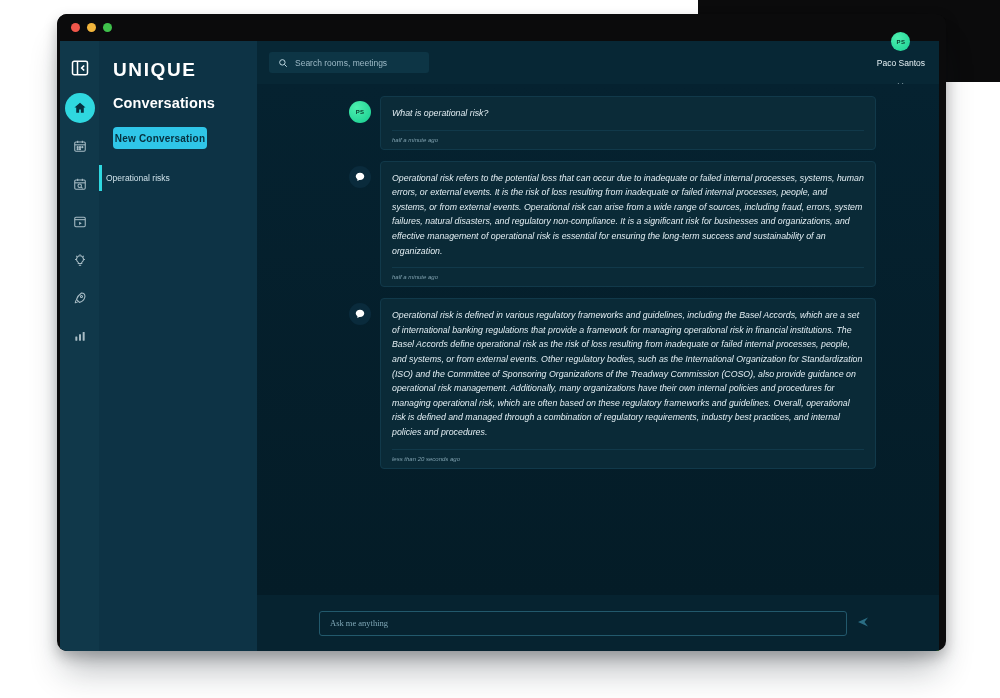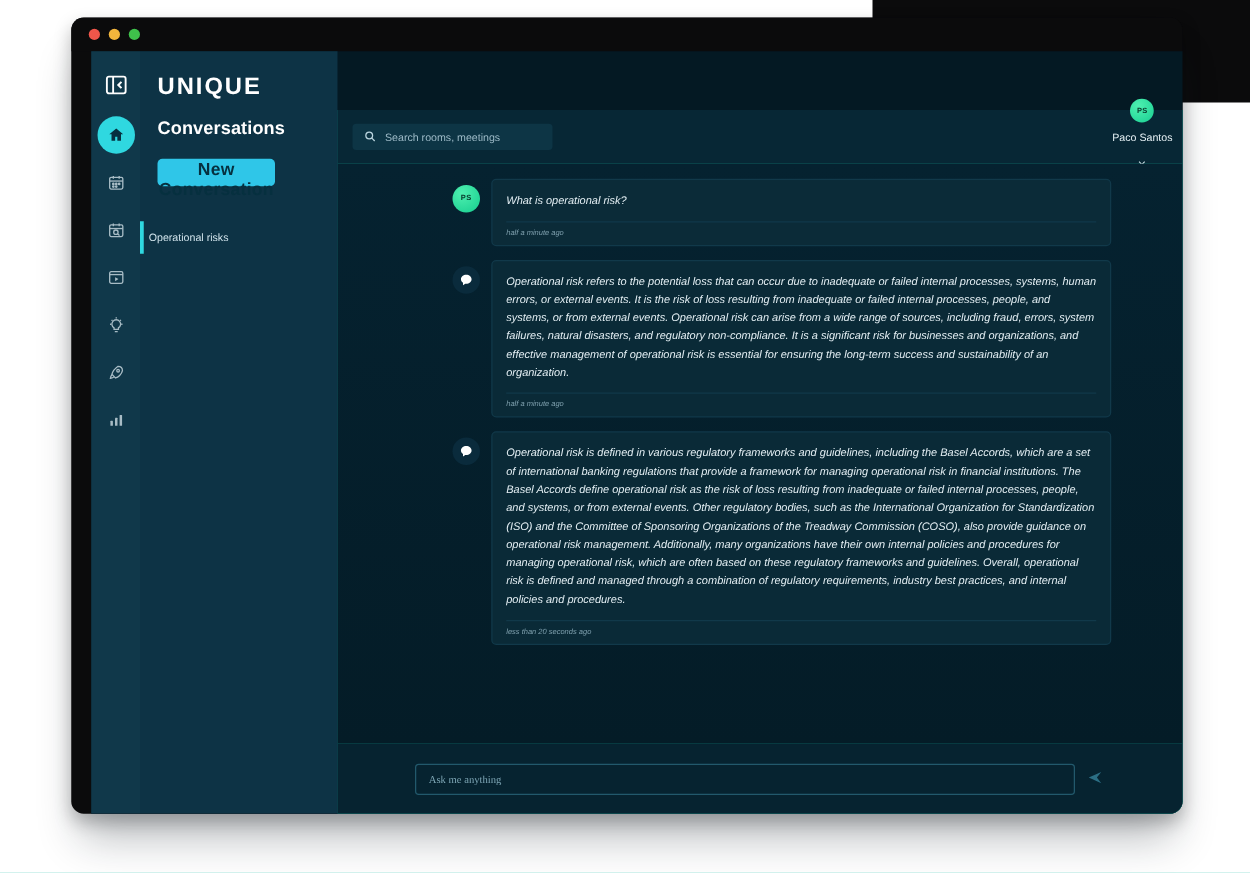--- a/index.html
+++ b/index.html
@@ -25,21 +25,21 @@
     box-shadow: 0 26px 34px -8px rgba(20,30,40,0.30), 0 6px 14px rgba(0,0,0,0.25);
     overflow: hidden;
   }
   .titlebar { height: 27px; background: #0b0b0c; display:flex; align-items:center; padding-left: 14px; gap: 7px; }
   .dot { width: 9px; height: 9px; border-radius: 50%; }
   .dot.red { background:#f0564a; }
   .dot.yellow { background:#f2b53c; }
   .dot.green { background:#3fc14b; }
 
   .app {
-    position: absolute; left: 16px; top: 27px; width: 879px; height: 610px;
+    position: absolute; left: 3px; top: 27px; width: 879px; height: 610px;
     display: flex; background: #041923;
   }
 
   
   .rail {
     width: 39px; background: #10384a;
     display: flex; flex-direction: column; align-items: center;
     padding-top: 10px; flex: 0 0 39px;
   }
   .brandmark {
@@ -62,33 +62,33 @@
   }
   .panel-title {
     color:#ffffff; font-size: 14.5px; font-weight: bold; letter-spacing:.1px;
     padding: 0 0 0 14px; margin-bottom: 16px;
   }
   .new-conv {
     margin: 0 0 0 14px; width: 94px; height: 22px;
     background: #2fc6e8; color: #06303f;
     border: none; border-radius: 4px;
     font-family: "Liberation Sans", sans-serif;
-    font-size: 14px; font-weight: bold; letter-spacing: .2px;
+    font-size: 10px; font-weight: bold; letter-spacing: .2px;
     cursor: pointer;
   }
   .conv-list { margin-top: 16px; }
   .conv-item {
     height: 26px; display:flex; align-items:center;
     padding-left: 4px; color: #b6ced9; font-size: 8.5px;
     border-left: 3px solid transparent;
   }
   .conv-item.active { border-left-color: #2fd8e0; color:#cfe2ea; }
 
   
-  .main { flex: 1; display:flex; flex-direction:column; background: #14b8a6; min-width:0;margin-top:47px; }
+  .main { flex: 1; display:flex; flex-direction:column; background: #84cc16; min-width:0; }
 
   .topbar {
     height: 43px; background: #072735; display:flex; align-items:center;
     padding: 0 14px 0 12px; justify-content: space-between;
   }
   .search {
     width: 160px; height: 21px; background: #0d3545; border-radius: 3px;
     display:flex; align-items:center; gap:7px; padding: 0 9px;
   }
   .search-ph { color:#9dbac7; font-size: 8.5px; }

